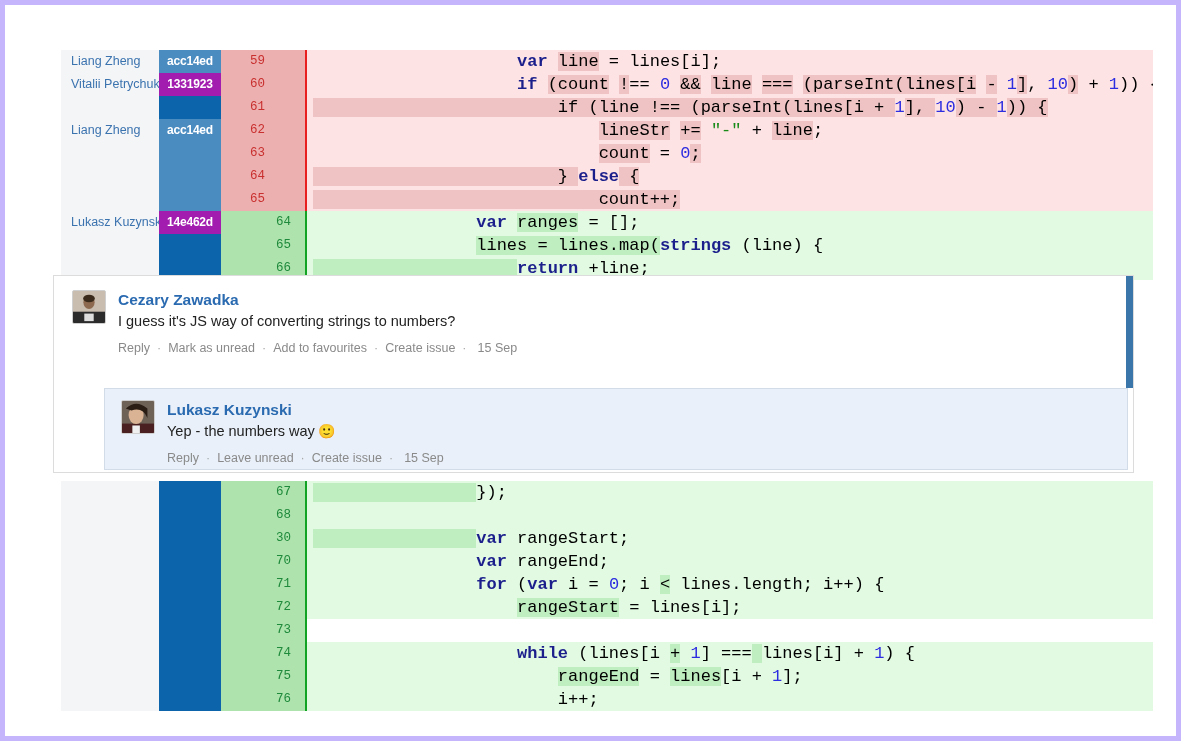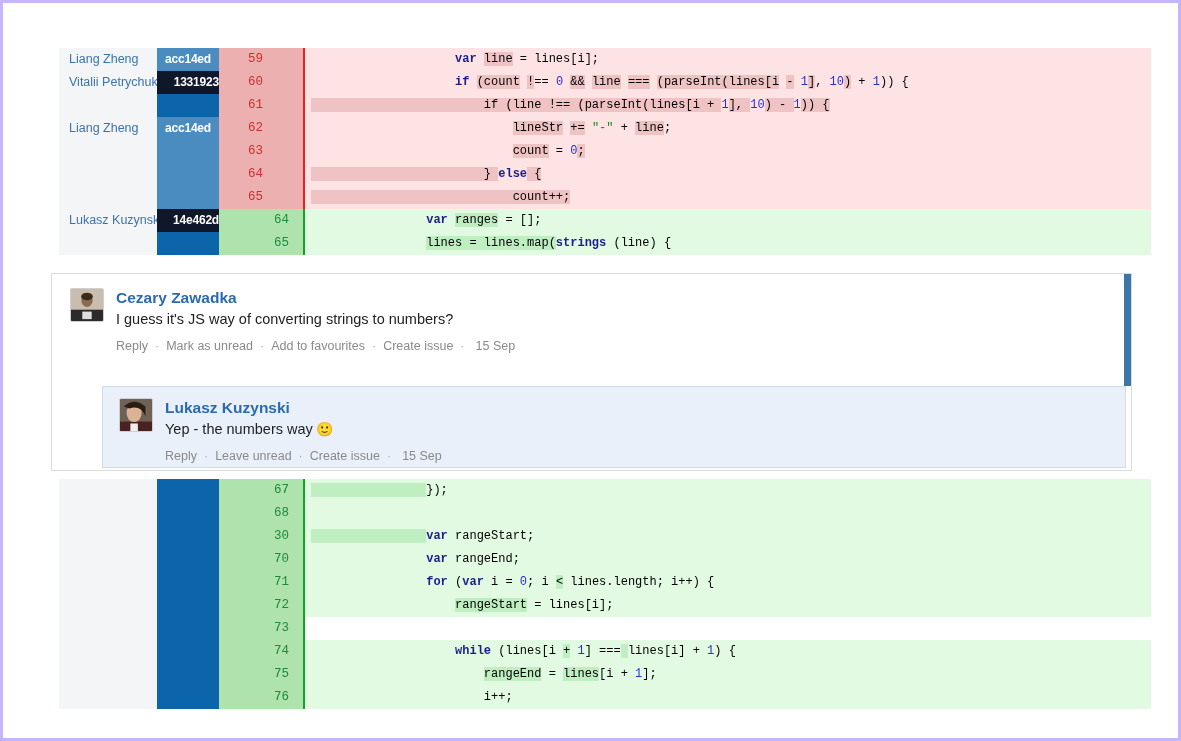--- a/index.html
+++ b/index.html
@@ -7,21 +7,21 @@
     margin: 0; padding: 0;
     width: 1181px; height: 741px;
     background: #ffffff;
     font-family: "Liberation Sans", sans-serif;
     -webkit-font-smoothing: antialiased;
   }
   #page {
     position: relative;
     width: 1181px; height: 741px;
     background: #ffffff;
-    border: 3px solid #c4b5fd;
+    border: 5px solid #c4b5fd;
     overflow: hidden;
   }
 
   
   .diff-block { position: absolute; left: 56px; width: 1092px; }
   .diff-row { display: flex; height: 23px; align-items: stretch; }
 
   .blame-name {
     width: 98px; flex: 0 0 98px;
     background: #f4f5f7;
@@ -36,21 +36,21 @@
     width: 62px; flex: 0 0 62px;
     color: #ffffff;
     font-size: 12px;
     font-weight: bold;
     line-height: 23px;
     text-align: center;
     white-space: nowrap;
     letter-spacing: -0.2px;
   }
   .hash-light { background: #4b8cc0; }
-  .hash-dark  { background: #0f172a; text-align: right; }
+  .hash-dark  { background: #a21caf; }
   .hash-light-cont { background: #4b8cc0; }
   .hash-dark-cont  { background: #0c65ab; }
 
   .lineno {
     width: 86px; flex: 0 0 86px;
     font-family: "Liberation Mono", monospace;
     font-size: 12.5px;
     line-height: 23px;
     text-align: right;
     padding-right: 16px;
@@ -63,21 +63,21 @@
     width: 2px; background: #e8201f;
   }
   .lineno.add::after {
     content: ""; position: absolute; right: 0; top: 0; bottom: 0;
     width: 2px; background: #13a324;
   }
 
   .code {
     flex: 1 1 auto;
     font-family: "Liberation Mono", monospace;
-    font-size: 12px;
+    font-size: 17px;
     line-height: 23px;
     white-space: pre;
     padding-left: 6px;
     overflow: hidden;
   }
   .code.del { background: #fde3e3; }
   .code.add { background: #e2fae2; }
 
   .code .wd { background: #efc3c3; }          
   .code .wa { background: #bfeec0; }          
@@ -201,20 +201,26 @@
         <div class="blame-name">Lukasz Kuzynski</div>
         <div class="blame-hash hash-dark">14e462d</div>
         <div class="lineno add">64</div>
         <div class="code add">                <span class="kw">var</span> <span class="wa">ranges</span> = [];</div>
       </div>
       <div class="diff-row">
         <div class="blame-name"></div>
         <div class="blame-hash hash-dark-cont"></div>
         <div class="lineno add">65</div>
         <div class="code add">                <span class="wa">lines = lines.map(</span><span class="kw">strings</span> (line) {</div>
+      </div>
+      <div class="diff-row">
+        <div class="blame-name"></div>
+        <div class="blame-hash hash-dark-cont"></div>
+        <div class="lineno add">66</div>
+        <div class="code add"><span class="wa">                    </span><span class="kw">return</span> +line;</div>
       </div>
     </div>
 
   <div class="comment-card">
     <div class="unread-bar"></div>
 
     <div class="comment">
       <div class="comment-inner">
         <div class="avatar">
           <svg viewBox="0 0 34 34" preserveAspectRatio="none">

